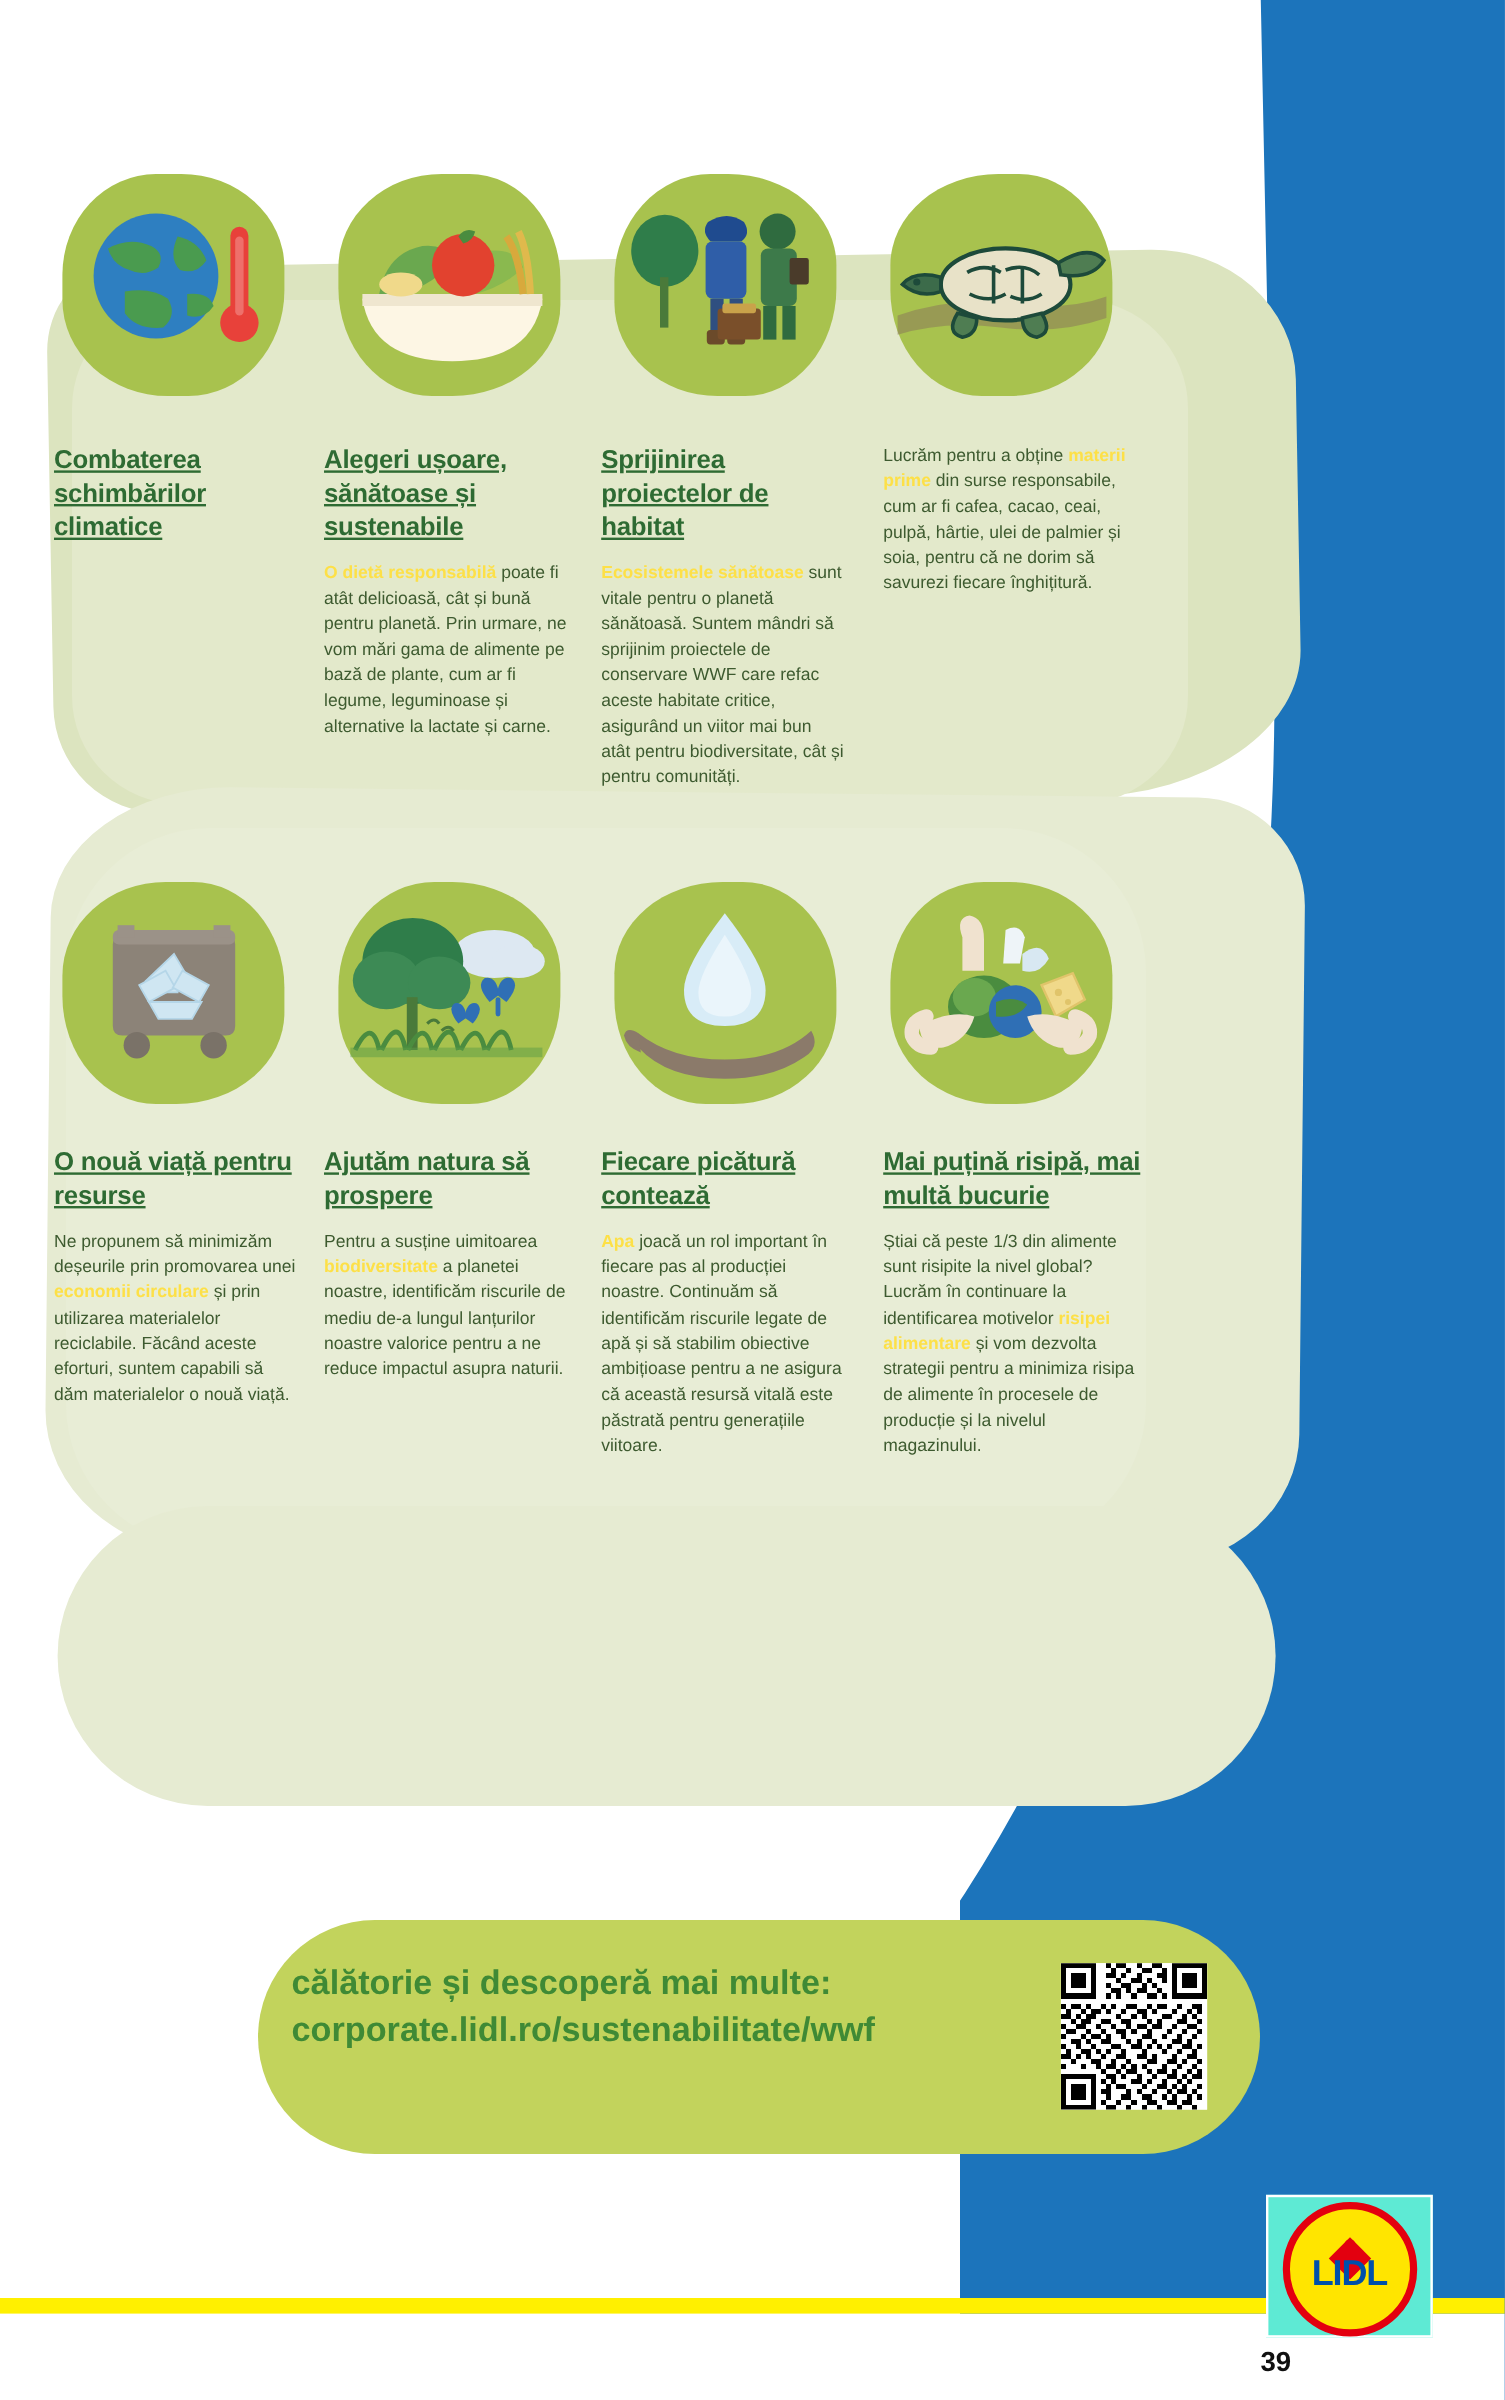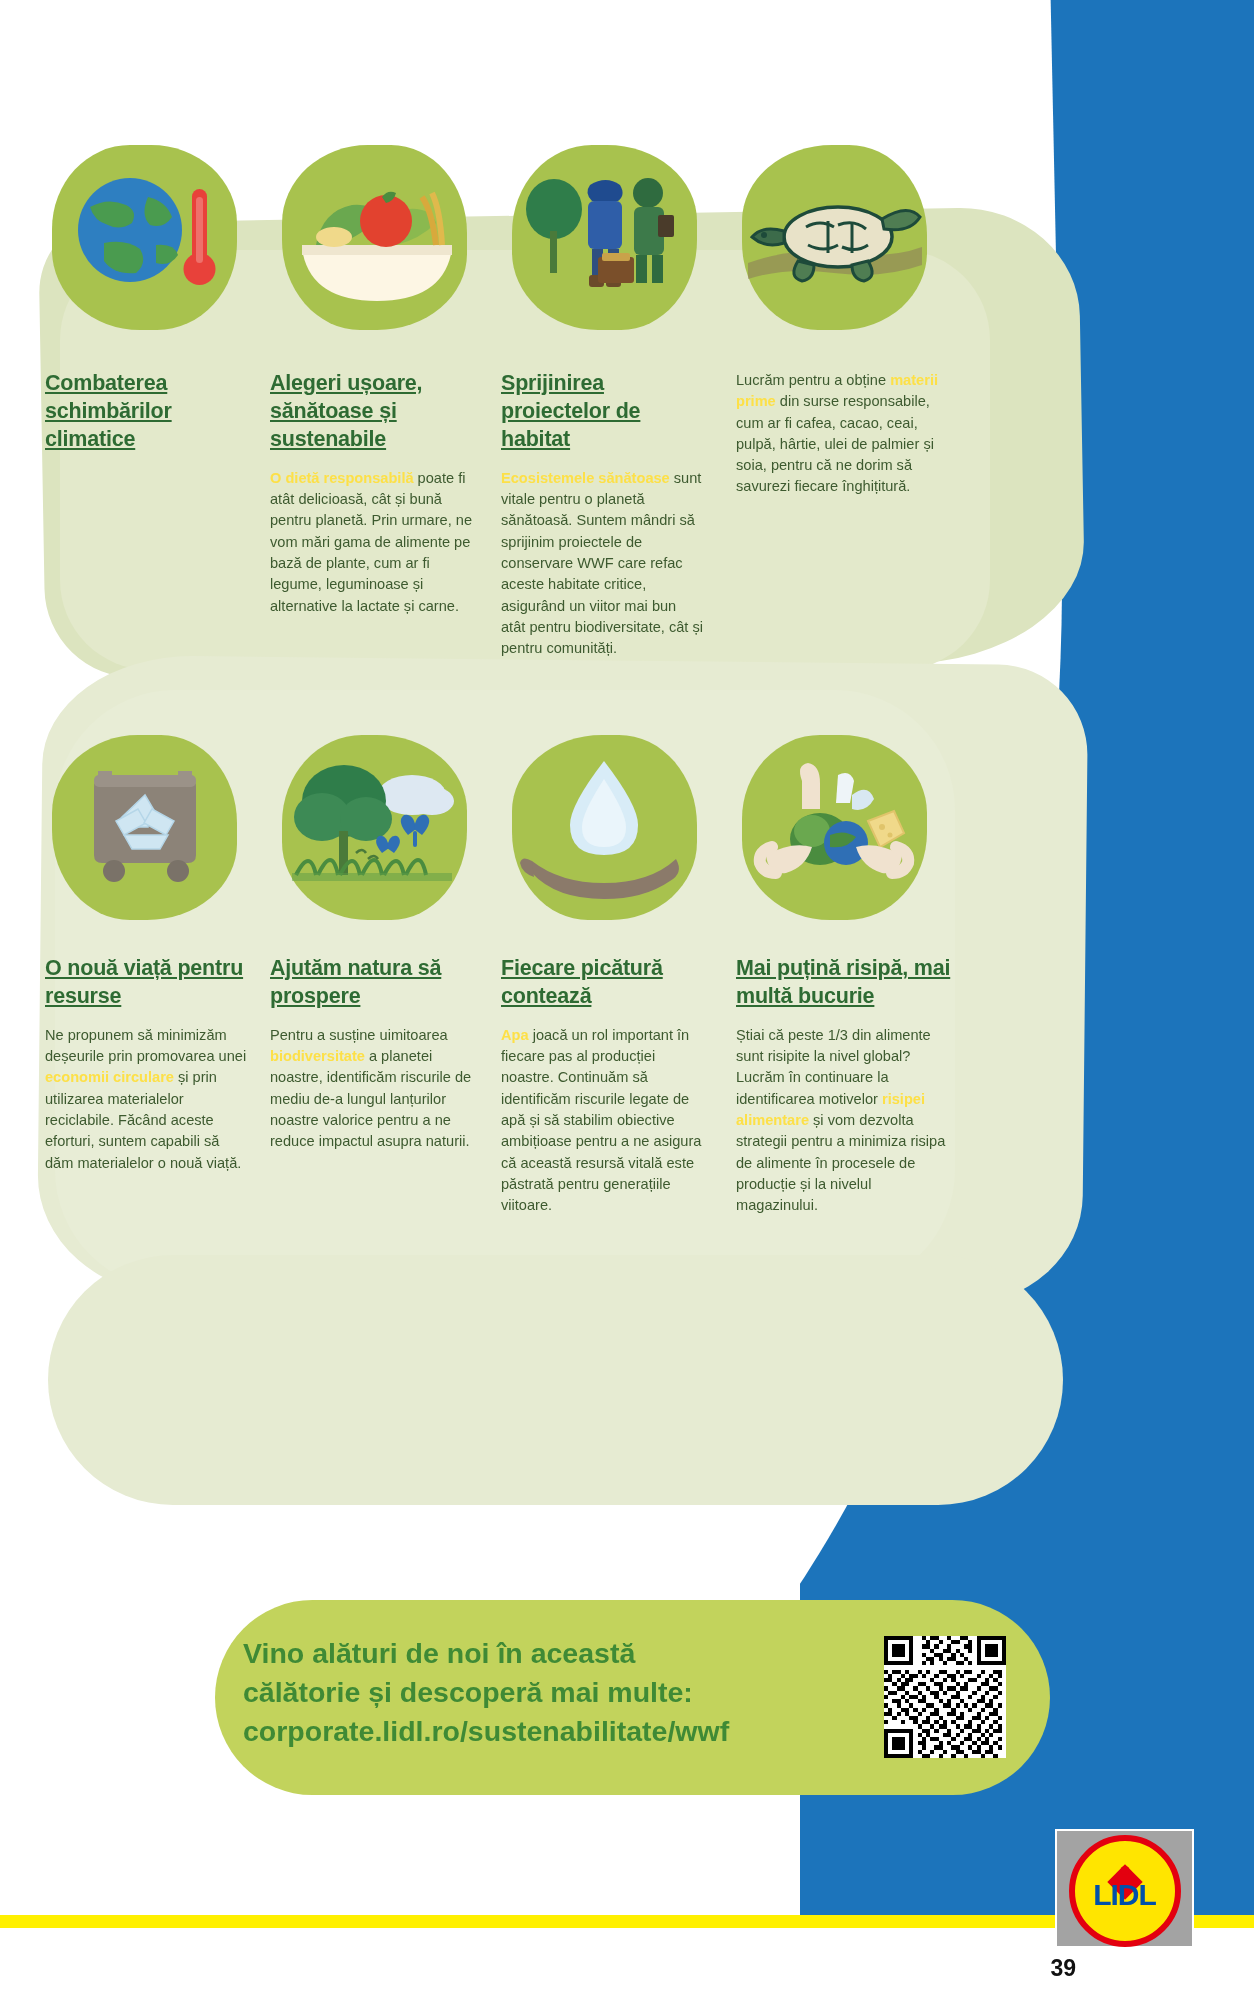--- a/index.html
+++ b/index.html
@@ -89,21 +89,21 @@
     font-size:28.5px;line-height:1.36;font-weight:bold;color:#3f8a35;
   }
   .qr{
     position:absolute;right:44px;top:36px;width:122px;height:122px;background:#fff;
   }
   .qr svg{display:block;width:122px;height:122px;}
 
   
   .logo{
     position:absolute;left:1055px;top:1829px;width:139px;height:119px;
-    background:#a3a3a3;border:2px solid #ffffff;box-sizing:border-box;
+    background:#5eead4;border:2px solid #ffffff;box-sizing:border-box;
   }
   .logo .ring{
     position:absolute;left:50%;top:52%;transform:translate(-50%,-50%);
     width:112px;height:112px;border-radius:50%;
     background:#ffe500;border:6px solid #e3000f;box-sizing:border-box;
   }
   .logo .word{
     position:absolute;left:0;right:0;top:56%;transform:translateY(-50%);
     text-align:center;font-size:30px;font-weight:bold;color:#0050aa;
     letter-spacing:-1px;font-family:"Liberation Sans",sans-serif;
@@ -292,21 +292,20 @@
     <h3>Fiecare picătură contează</h3>
     <p><b>Apa</b> joacă un rol important în fiecare pas al producției noastre. Continuăm să identificăm riscurile legate de apă și să stabilim obiective ambițioase pentru a ne asigura că această resursă vitală este păstrată pentru generațiile viitoare.</p>
   </div>
   <div class="col" style="left:736px;top:955px;width:218px;">
     <h3>Mai puțină risipă, mai multă bucurie</h3>
     <p>Știai că peste 1/3 din alimente sunt risipite la nivel global? Lucrăm în continuare la identificarea motivelor <b>risipei alimentare</b> și vom dezvolta strategii pentru a minimiza risipa de alimente în procesele de producție și la nivelul magazinului.</p>
   </div>
 
   <div class="cta">
     <div class="cta-text">
-      <div>Vino alături de noi în această</div>
       <div>călătorie și descoperă mai multe:</div>
       <div>corporate.lidl.ro/sustenabilitate/wwf</div>
     </div>
     <div class="qr">
       <svg viewBox="0 0 29 29" shape-rendering="crispEdges">
         <rect width="29" height="29" fill="#fff"></rect>
         <g fill="#000">
           <path d="M0 0h7v7h-7zM1 1v5h5v-5z"></path>
             <rect x="2" y="2" width="3" height="3"></rect>
           <path d="M22 0h7v7h-7zM23 1v5h5v-5z"></path>

